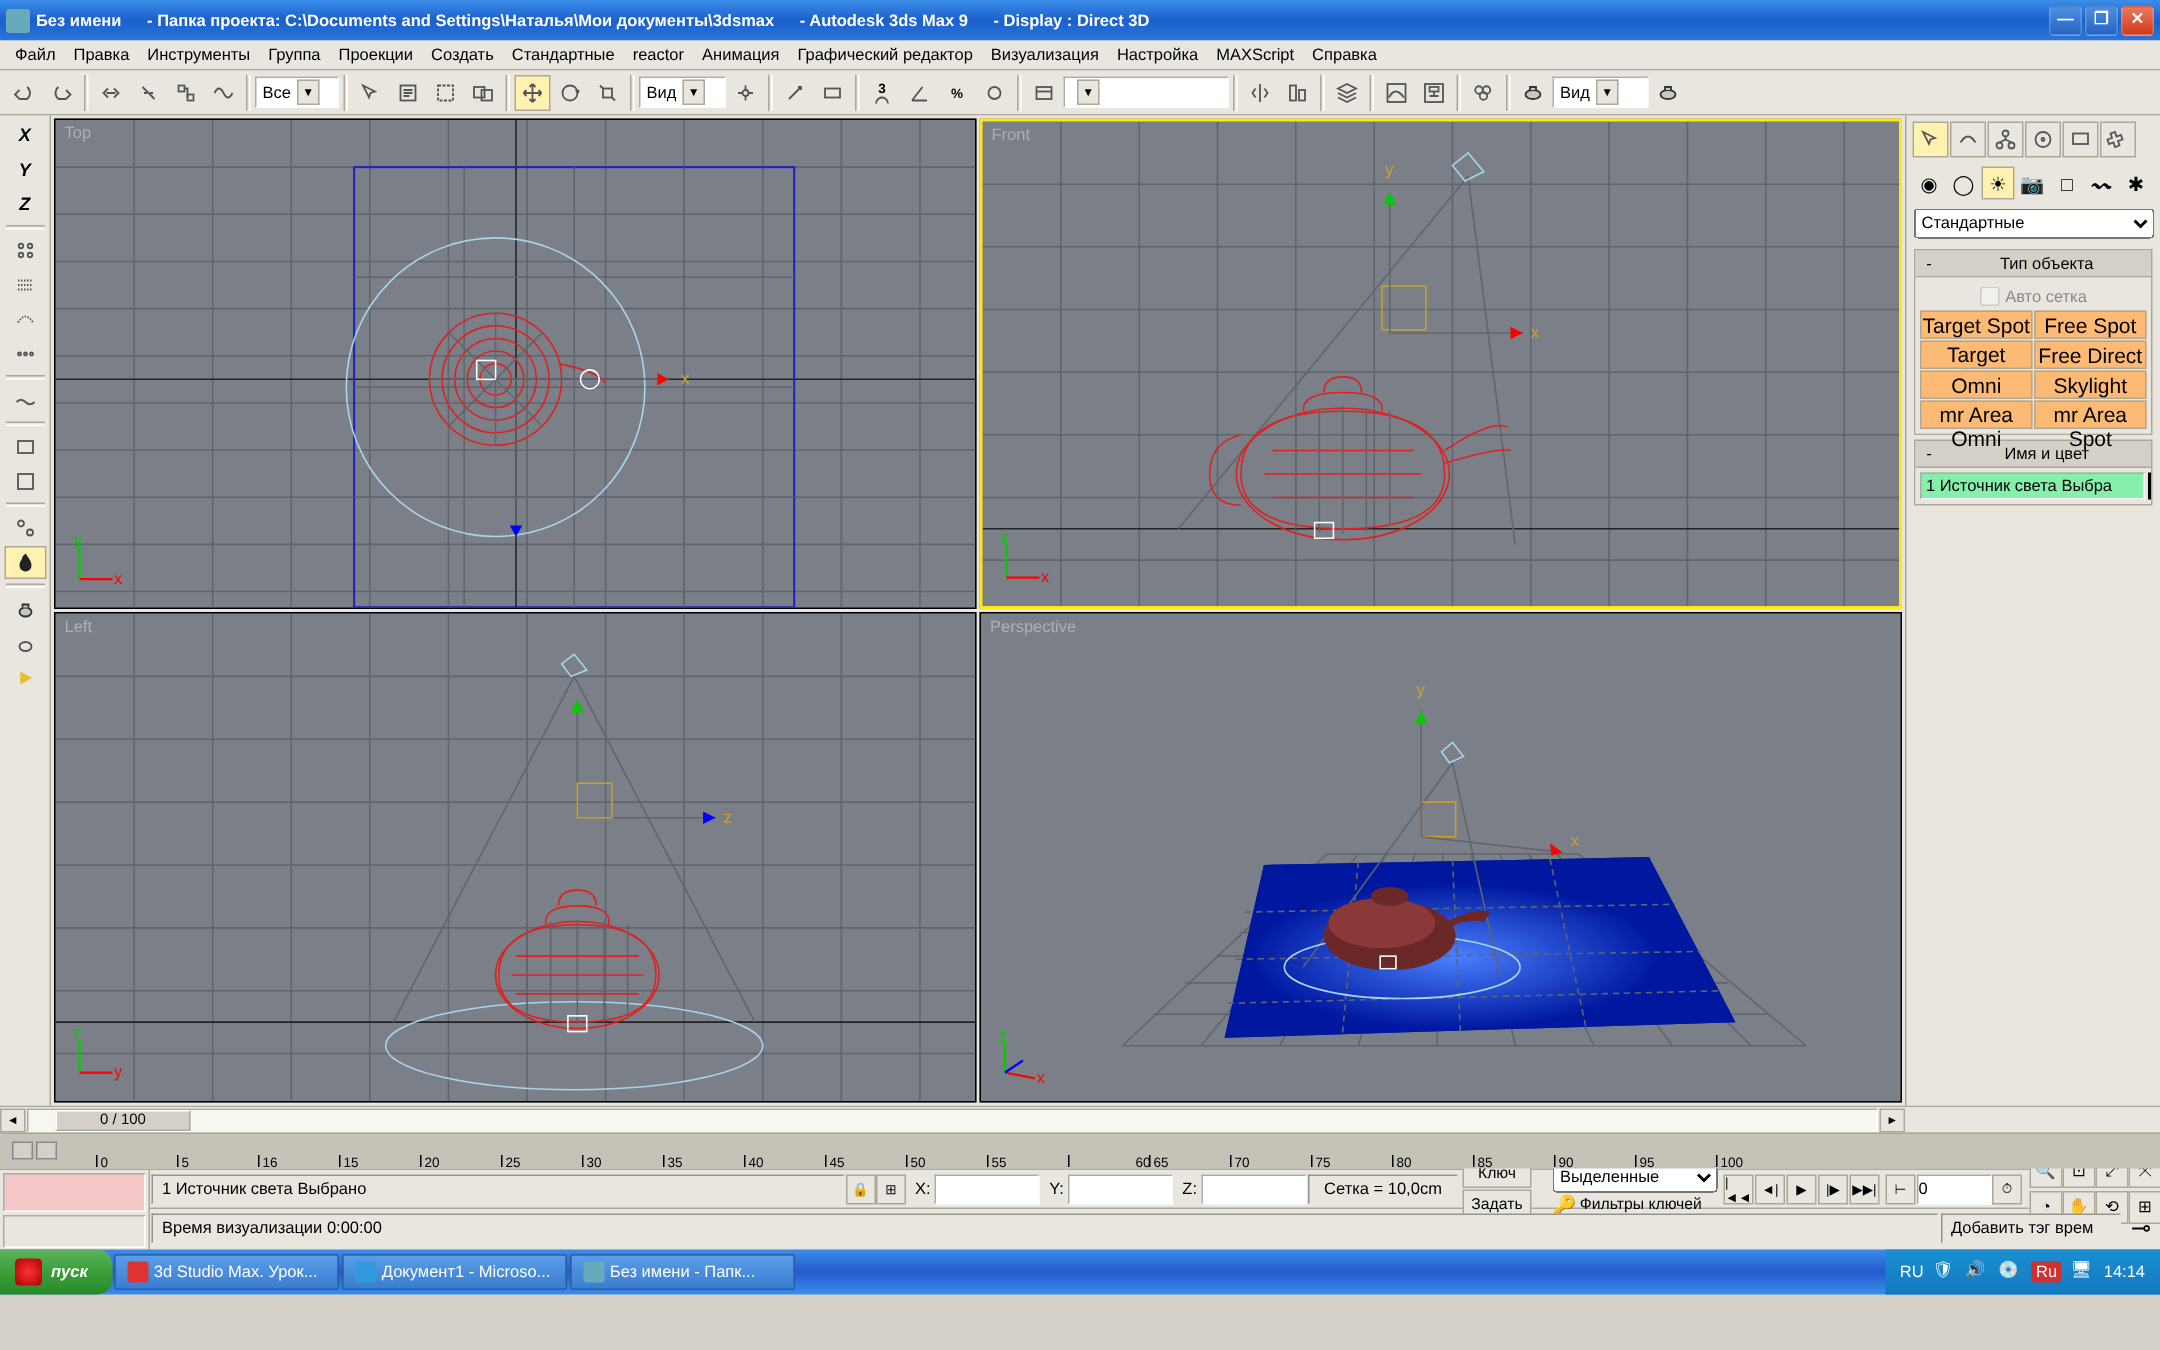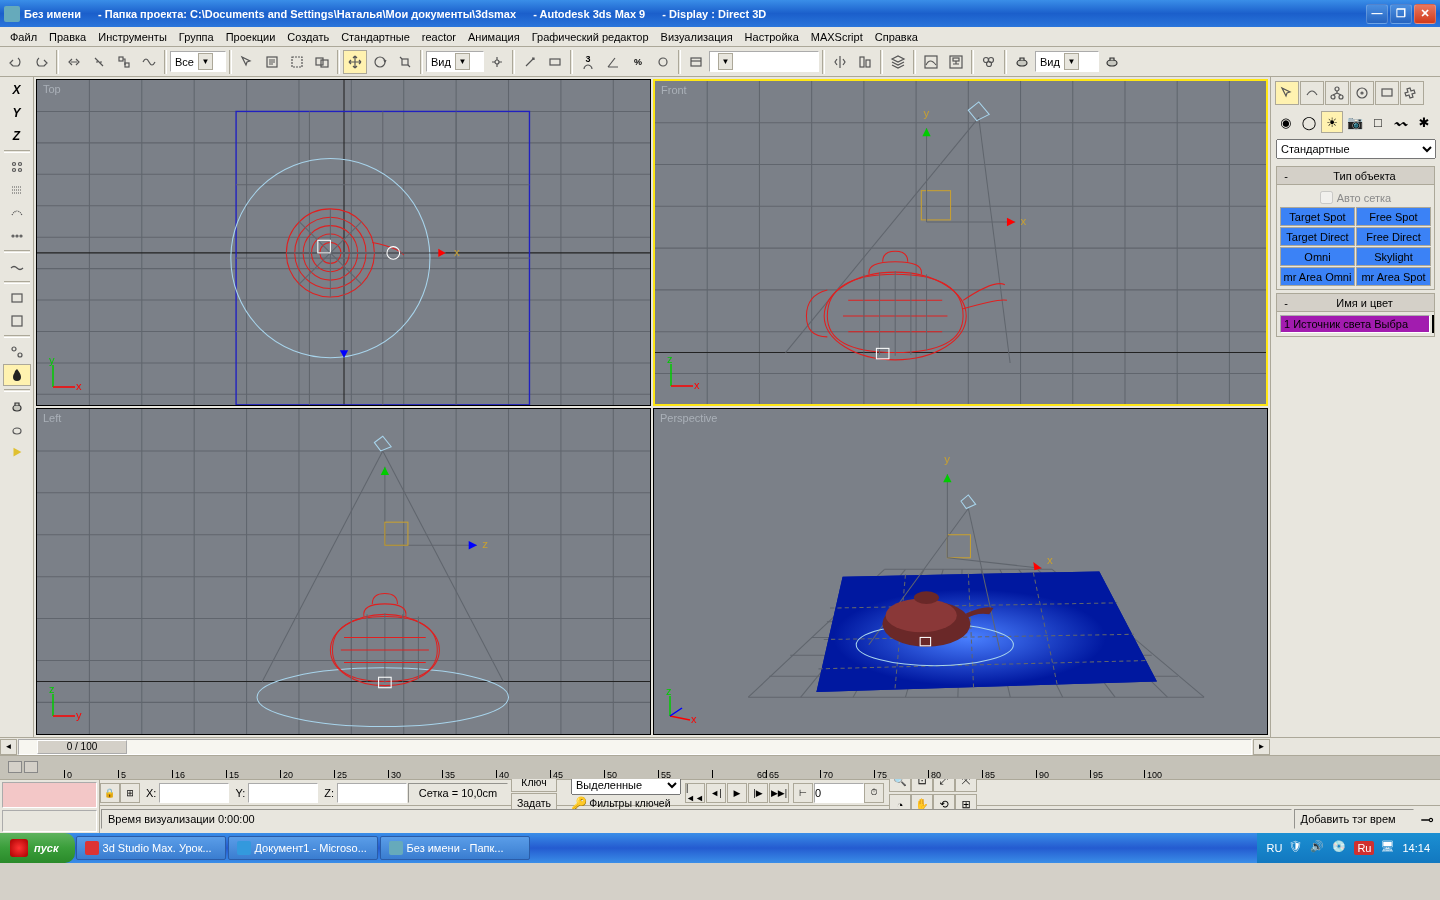--- a/index.html
+++ b/index.html
@@ -51,23 +51,23 @@
 .rp-stab { width: 22px; height: 22px; border: 1px solid transparent; display: flex; align-items: center; justify-content: center; font-size: 13px; }
 .rp-stab.active { background: #fff2b0; border: 1px solid #aca899; }
 .rp-dropdown { width: 160px; margin: 4px 3px; height: 20px; }
 .rp-rollout { border: 1px solid #aca899; margin: 3px; }
 .rp-rollout-head { background: #d4d0c8; height: 18px; display: flex; align-items: center; border-bottom: 1px solid #aca899; }
 .rp-rollout-head .toggle { width: 18px; text-align: center; }
 .rp-rollout-head .title { flex: 1; text-align: center; }
 .rp-rollout-body { padding: 3px; background: #e8e6de; }
 .rp-checkbox { display: flex; align-items: center; justify-content: center; padding: 3px; gap: 4px; color: #8a8a8a; }
 .rp-btngrid { display: grid; grid-template-columns: 1fr 1fr; gap: 1px; }
-.rp-btn { height: 19px; border: 1px solid #aca899; background: #3b82f6; font-size: 11px; }
+.rp-btn { height: 19px; border: 1px solid #aca899; background: #fdba74; font-size: 14px; }
 .rp-name-row { display: flex; gap: 2px; }
-.rp-name-input { flex: 1; height: 18px; border: 1px inset #fff; background: #a21caf; padding: 0 3px; font-size: 11px; }
+.rp-name-input { flex: 1; height: 18px; border: 1px inset #fff; background: #86efac; padding: 0 3px; font-size: 11px; }
 .rp-color { width: 18px; height: 18px; background: #ffd952; border: 1px solid #000; }
 
 
 .hscroll-area { height: 18px; background: #e8e6de; display: flex; align-items: center; border-top: 1px solid #aca899; }
 .hscroll-btn { width: 17px; height: 16px; background: #e8e6de; border: 1px solid #aca899; text-align: center; font-size: 8px; line-height: 14px; }
 .hscroll-track { flex: 1; background: #f7f6f0; height: 16px; border: 1px inset #fff; position: relative; margin: 16px 1px; }
 .hscroll-thumb { position: absolute; left: 18px; width: 90px; height: 14px; background: #d4d0c8; border: 1px outset #fff; text-align: center; font-size: 10px; }
 
 .timeslider-area { height: 24px; background: #c5c2b8; border-top: 1px solid #aca899; display: flex; align-items: center; position: relative; }
 .ts-toggle { width: 54px; height: 14px; display: flex; gap: 2px; padding-left: 8px; }
@@ -818,20 +818,23 @@
   <div style="width:170px"></div>
 </div>
 
 <div class="statusbar">
   <div class="status-left">
       <div style="height:26px;border-bottom:1px solid #aca899;background:#f3c7c7;margin:2px;border:1px inset #fff"></div>
       <div style="height:22px;margin:0 2px;border:1px inset #fff"></div>
     </div>
   <div class="status-mid">
     <div class="status-row">
+      <div class="status-cell status-txt" style="flex:1.2">
+          <span>1 Источник света Выбрано</span>
+        </div>
       <div class="tp-btn">🔒</div>
       <div class="tp-btn">⊞</div>
       <span class="coord-lbl">X:</span>
         <input class="coord-field" style="">
       <span class="coord-lbl">Y:</span>
         <input class="coord-field" style="">
       <span class="coord-lbl">Z:</span>
         <input class="coord-field" style="">
       <div class="status-cell" style="width:100px;justify-content:center">Сетка = 10,0cm</div>
       <div style="display:flex;flex-direction:column;gap:1px;margin-left:2px">

